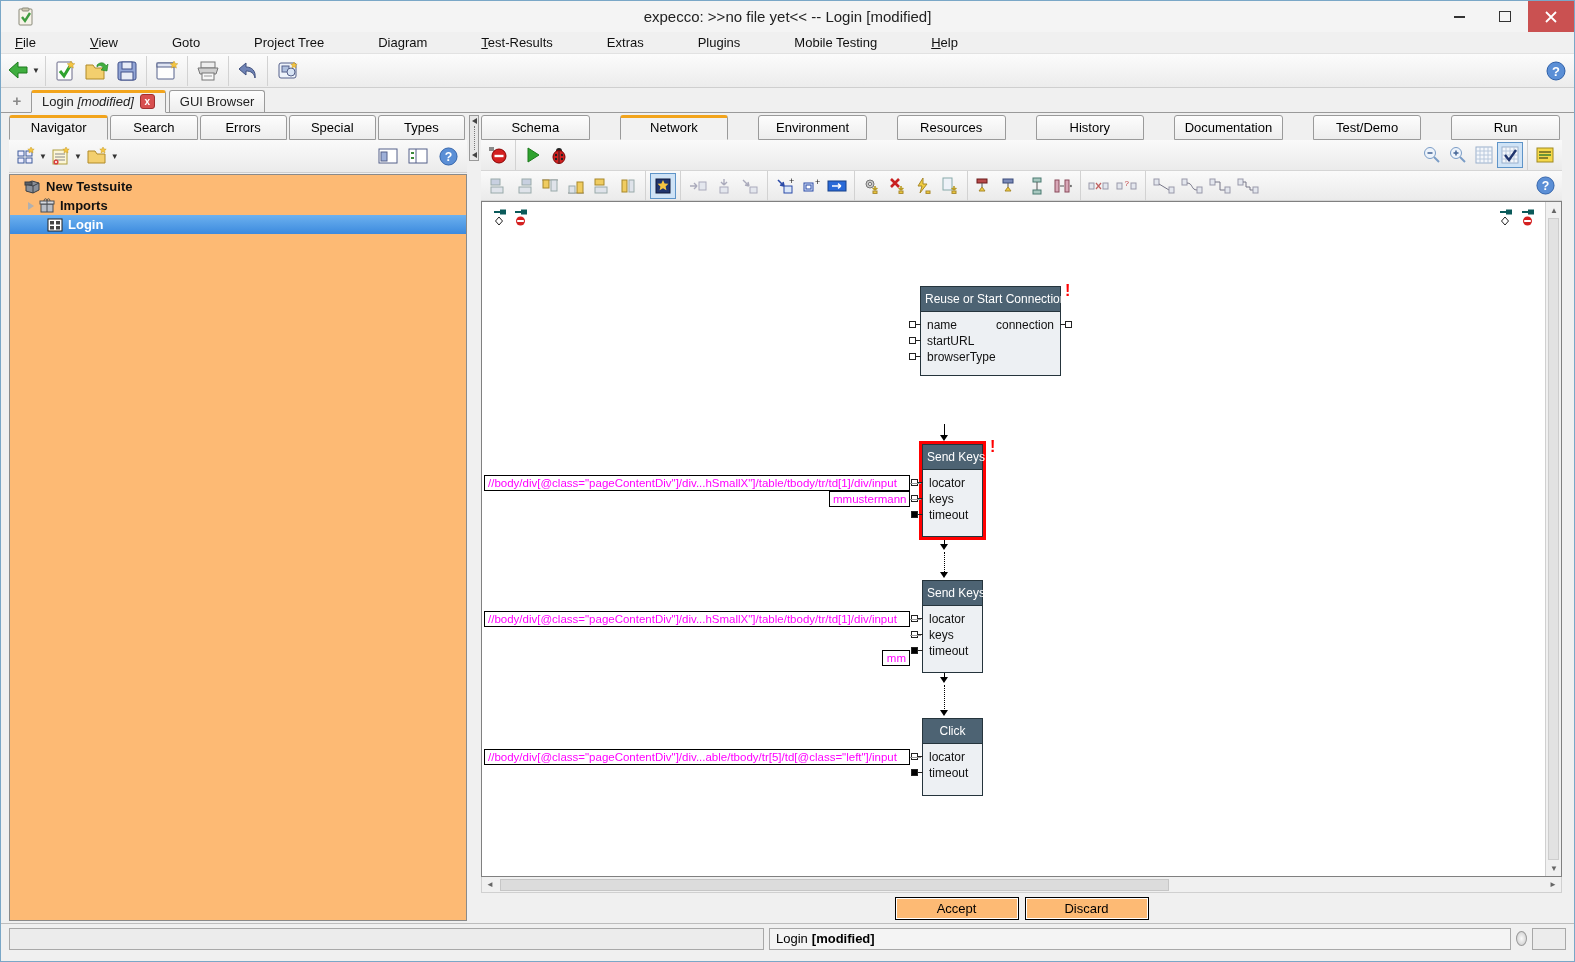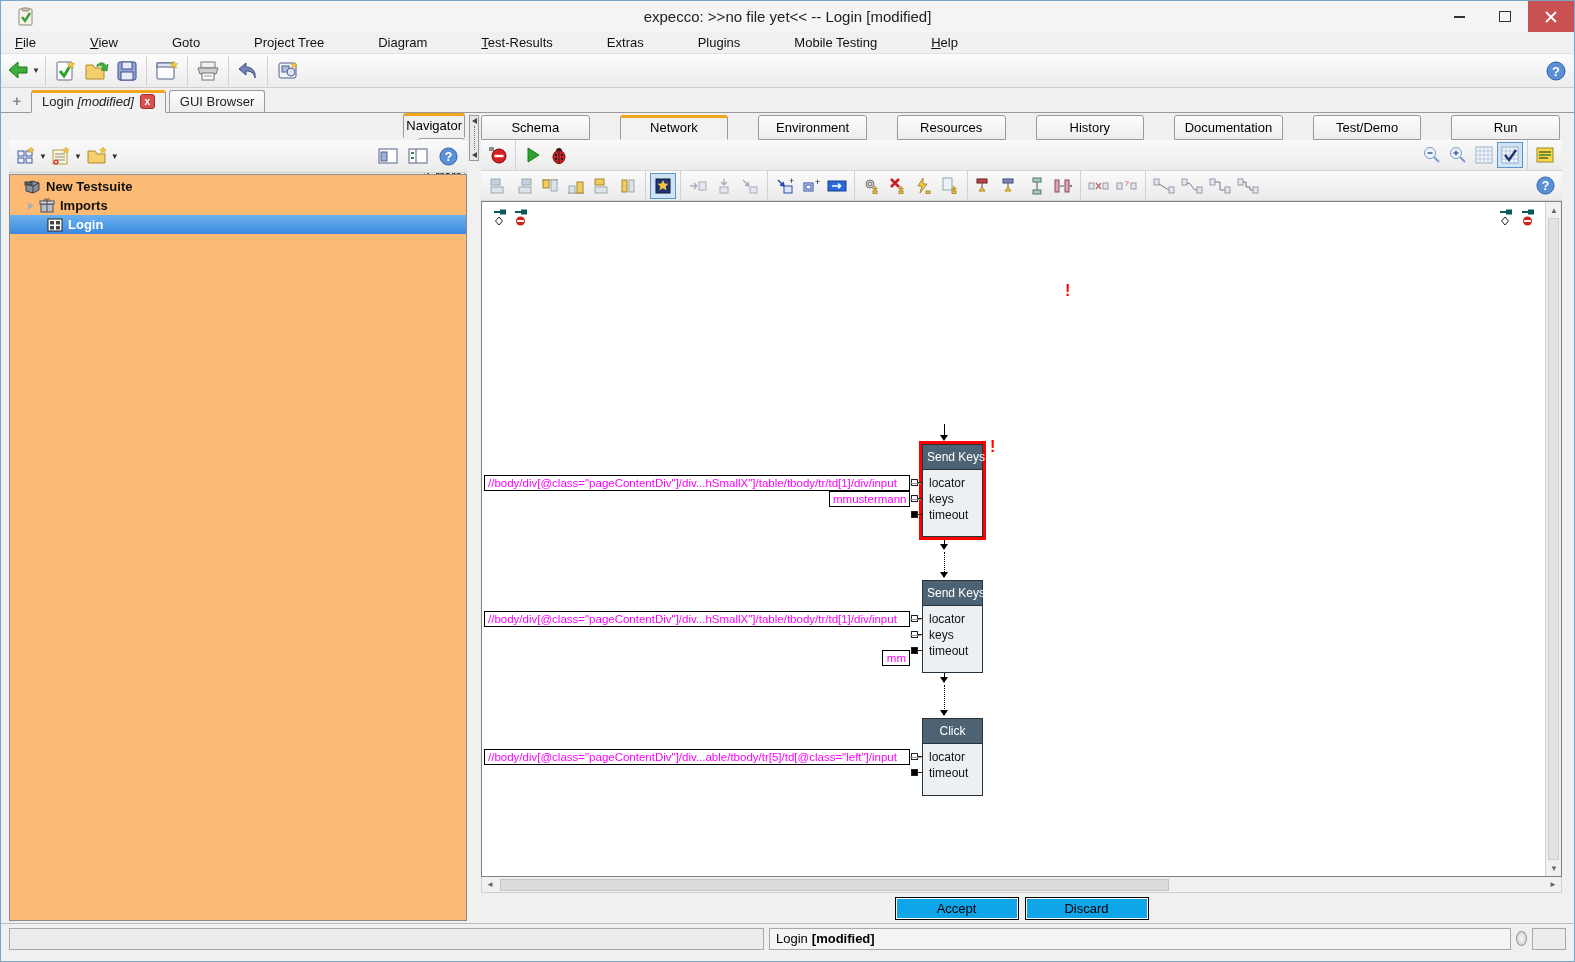--- a/index.html
+++ b/index.html
@@ -45,21 +45,21 @@
     border-bottom:1px solid #f2f2f2; }
   .tab .mod { font-style:italic; }
   .closebox { width:15px; height:15px; background:#d85050; border:1px solid #a03030; border-radius:3px;
     color:#fff; font-size:10px; font-weight:bold; display:flex; align-items:center; justify-content:center; line-height:1; }
 
   
   .main { display:flex; height:810px; }
 
   
   .left-panel { width:466px; display:flex; flex-direction:column; padding-left:8px; }
-  .ptabs { display:flex; align-items:flex-end; height:27px;flex-direction:column; }
+  .ptabs { display:flex; align-items:flex-end; height:27px; }
   .ptab { flex:1; text-align:center; font-size:13px; border:1px solid #9a9a9a; border-bottom:1px solid #9a9a9a;
     border-radius:3px 3px 0 0; background:linear-gradient(#fdfdfd,#ededed); padding:4px 2px; margin-right:2px; }
   .ptab.active { background:#f0f0f0; border-top:3px solid #f2a41c; padding-top:2px; border-bottom:1px solid #f0f0f0; flex:1.15; }
   .left-toolbar { height:33px; display:flex; align-items:center; background:linear-gradient(#fafafa,#ebebeb);
     border-bottom:1px solid #cfcfcf; padding:0 4px; }
   .tree { flex:1; background:#fdba74; border:1px solid #8a8a8a; margin:1px 0 2px 0; padding-top:2px; overflow:hidden; }
   .trow { height:19px; display:flex; align-items:center; font-size:13px; font-weight:bold; color:#111; }
   .trow .ticon { margin-right:5px; }
   .trow.selected { background:linear-gradient(#6cb1ef,#3c8ade); color:#fff; }
   .expander { width:0; height:0; border-top:4px solid transparent; border-bottom:4px solid transparent;
@@ -114,21 +114,21 @@
   .wire { position:absolute; height:1px; background:#9a9a9a; }
   .flow { position:absolute; width:1px; border-left:1px dotted #000; }
   .stub { position:absolute; width:1px; background:#000; }
   .ahead { position:absolute; width:0; height:0; border-left:4px solid transparent; border-right:4px solid transparent;
     border-top:6px solid #000; margin-left:-4px; }
 
   .corner-ic { position:absolute; width:16px; height:18px; }
 
   
   .accept-row { height:30px; display:flex; align-items:center; justify-content:center; gap:6px; background:#f0f0f0; }
-  .dlg-btn { width:124px; height:23px; background:#0ea5e9; border:1px solid #000; box-shadow:inset 0 0 0 1px #fff;
+  .dlg-btn { width:124px; height:23px; background:#fdba74; border:1px solid #000; box-shadow:inset 0 0 0 1px #fff;
     font-size:13px; display:flex; align-items:center; justify-content:center; }
 
   
   .statusbar { height:30px; background:#f0f0f0; border-top:1px solid #bdbdbd; display:flex; align-items:center; padding:0 8px; gap:5px; }
   .sfield { height:22px; border:1px solid #a8a8a8; background:#ececec; }
   .sfield.f1 { width:755px; }
   .sfield.f2 { flex:1; background:#f4f4f4; display:flex; align-items:center; padding-left:6px; font-size:13px; gap:4px; }
   .sfield.f2 b { font-weight:bold; }
   .led { width:11px; height:15px; border-radius:50%; background:radial-gradient(#fafafa,#c9c9c9); border:1px solid #9a9a9a; }
   .sfield.f3 { width:34px; }
@@ -647,20 +647,33 @@
               <rect x="8" y="1.5" width="6" height="5" fill="#0a5a5a"></rect>
             <path d="M7 9 l3.5 4 l-3.5 4 l-3.5 -4 z" fill="none" stroke="#222"></path>
           </svg>
           <svg class="corner-ic" style="left:1038px; top:6px;" viewBox="0 0 16 18">
             <line x1="2" y1="4" x2="13" y2="4" stroke="#0a5a5a" stroke-width="2"></line>
               <rect x="8" y="1.5" width="6" height="5" fill="#0a5a5a"></rect>
             <circle cx="7.5" cy="13" r="4.5" fill="#d42020"></circle>
               <rect x="4.2" y="12" width="6.6" height="2" fill="#fff"></rect>
           </svg>
 
+          <div class="block" style="left:438px; top:84px; width:141px;">
+            <div class="bhead">Reuse or Start Connection</div>
+            <div class="brows" style="padding-bottom:10px;">
+              <div class="brow"><span class="pin"></span>
+                <span>name</span>
+                <span class="outlabel">connection</span>
+                <span class="pin out"></span></div>
+              <div class="brow"><span class="pin"></span>
+                <span>startURL</span></div>
+              <div class="brow"><span class="pin"></span>
+                <span>browserType</span></div>
+            </div>
+          </div>
           <div class="errmark" style="left:583px; top:80px;">!</div>
 
           <div class="stub" style="left:462px; top:222px; height:14px;"></div>
           <div class="ahead" style="left:462px; top:233px;"></div>
 
           <div class="block selected" style="left:440px; top:242px; width:61px;">
             <div class="bhead">Send Keys</div>
             <div class="brows" style="padding-bottom:13px;">
               <div class="brow"><span class="pin"></span>
                 <span>locator</span></div>

